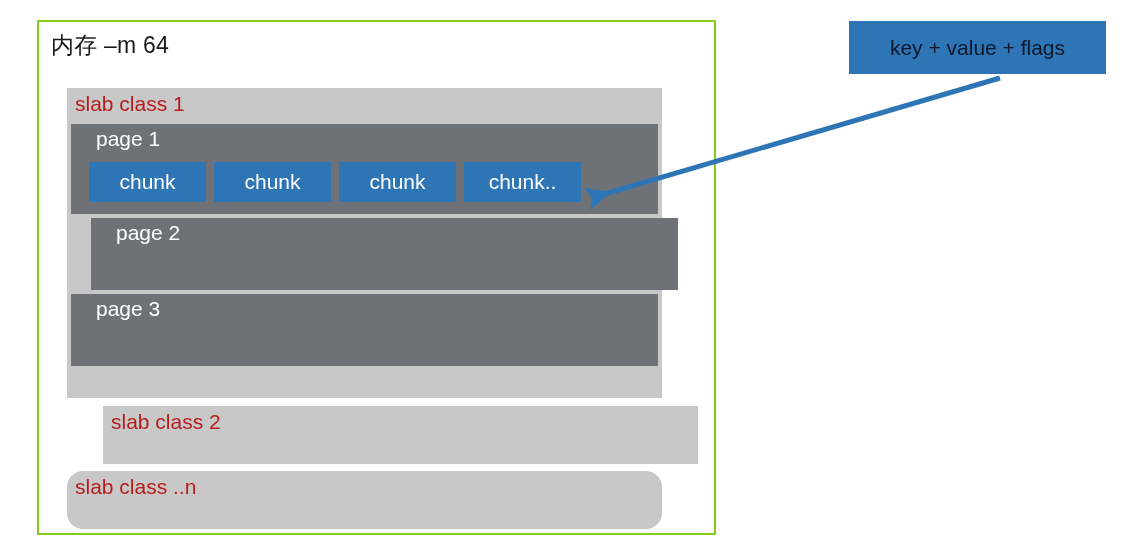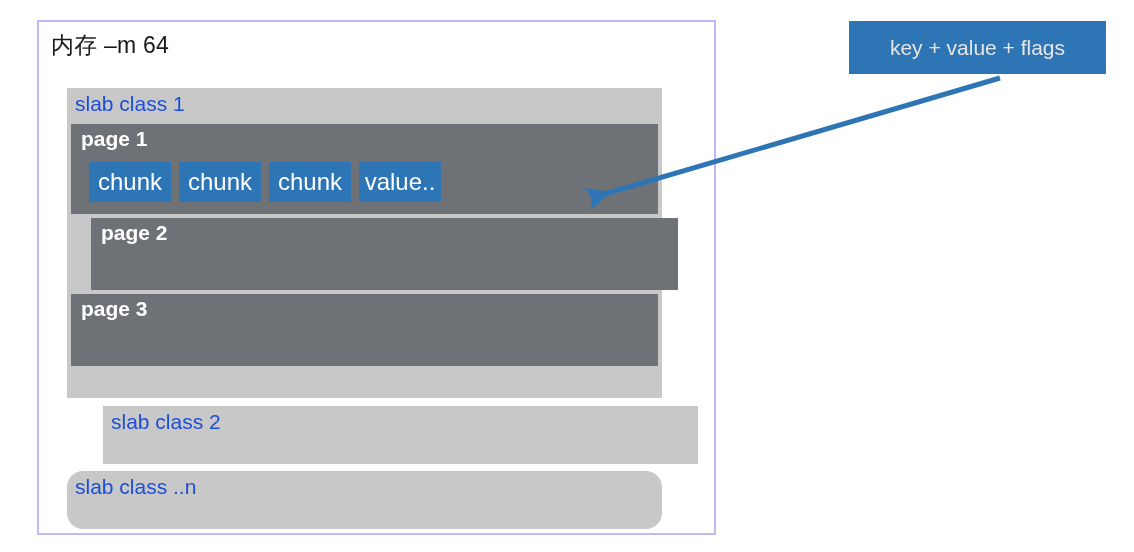--- a/index.html
+++ b/index.html
@@ -16,21 +16,21 @@
   }
 
   
   #memory-frame {
     position: absolute;
     left: 37px;
     top: 20px;
     width: 679px;
     height: 515px;
     box-sizing: border-box;
-    border: 2px solid #c4b5fd;
+    border: 2px solid #84cc16;
     background: #ffffff;
   }
 
   #memory-title {
     position: absolute;
     left: 12px;
     top: 8px;
     font-size: 23px;
     color: #1a1a1a;
     letter-spacing: 0.2px;
@@ -48,78 +48,77 @@
 
   #slab-class-1 { top: 66px;  height: 310px; }
   #slab-class-2 { top: 384px; height: 58px; margin-left: 36px;  }
   #slab-class-n { top: 449px; height: 58px; border-radius: 16px;  }
 
   .slab-label {
     position: absolute;
     left: 8px;
     top: 4px;
     font-size: 21px;
-    color: #1d4ed8;
+    color: #b91c1c;
     white-space: nowrap;
   }
 
   
   .page-block {
     position: absolute;
     left: 4px;
     width: 587px;
     background: #6e7277;
     box-sizing: border-box;
   }
 
   #page-1 { top: 36px;  height: 90px; }
   #page-2 { top: 130px; height: 72px; margin-left: 20px; }
   #page-3 { top: 206px; height: 72px; }
 
   .page-label {
     position: absolute;
-    left: 10px;
+    left: 25px;
     top: 3px;
     font-size: 21px;
     color: #ffffff;
     white-space: nowrap;
-    font-weight: bold;
   }
 
   
   #chunk-row {
     position: absolute;
     left: 18px;
     top: 38px;
     height: 40px;
     display: flex;
     gap: 8px;
   }
   .chunk {
-    width: 82px;
+    width: 117px;
     height: 40px;
     background: #2e75b6;
     color: #ffffff;
-    font-size: 24px;
+    font-size: 21px;
     display: flex;
     align-items: center;
     justify-content: center;
     box-sizing: border-box;
     white-space: nowrap;
   }
 
   
   #callout-box {
     position: absolute;
     left: 849px;
     top: 21px;
     width: 257px;
     height: 53px;
     background: #2e75b6;
-    color: #e5e5e5;
+    color: #0f172a;
     font-size: 21px;
     display: flex;
     align-items: center;
     justify-content: center;
     box-sizing: border-box;
     white-space: nowrap;
   }
 
   
   #connector-arrow {
@@ -142,21 +141,21 @@
 
     <div class="slab-label">slab class 1</div>
 
     <div id="page-1" class="page-block">
       <div class="page-label">page 1</div>
 
       <div id="chunk-row">
         <div class="chunk">chunk</div>
         <div class="chunk">chunk</div>
         <div class="chunk">chunk</div>
-        <div class="chunk">value..</div>
+        <div class="chunk">chunk..</div>
       </div>
     </div>
 
     <div id="page-2" class="page-block">
       <div class="page-label">page 2</div>
     </div>
 
     <div id="page-3" class="page-block">
       <div class="page-label">page 3</div>
     </div>

